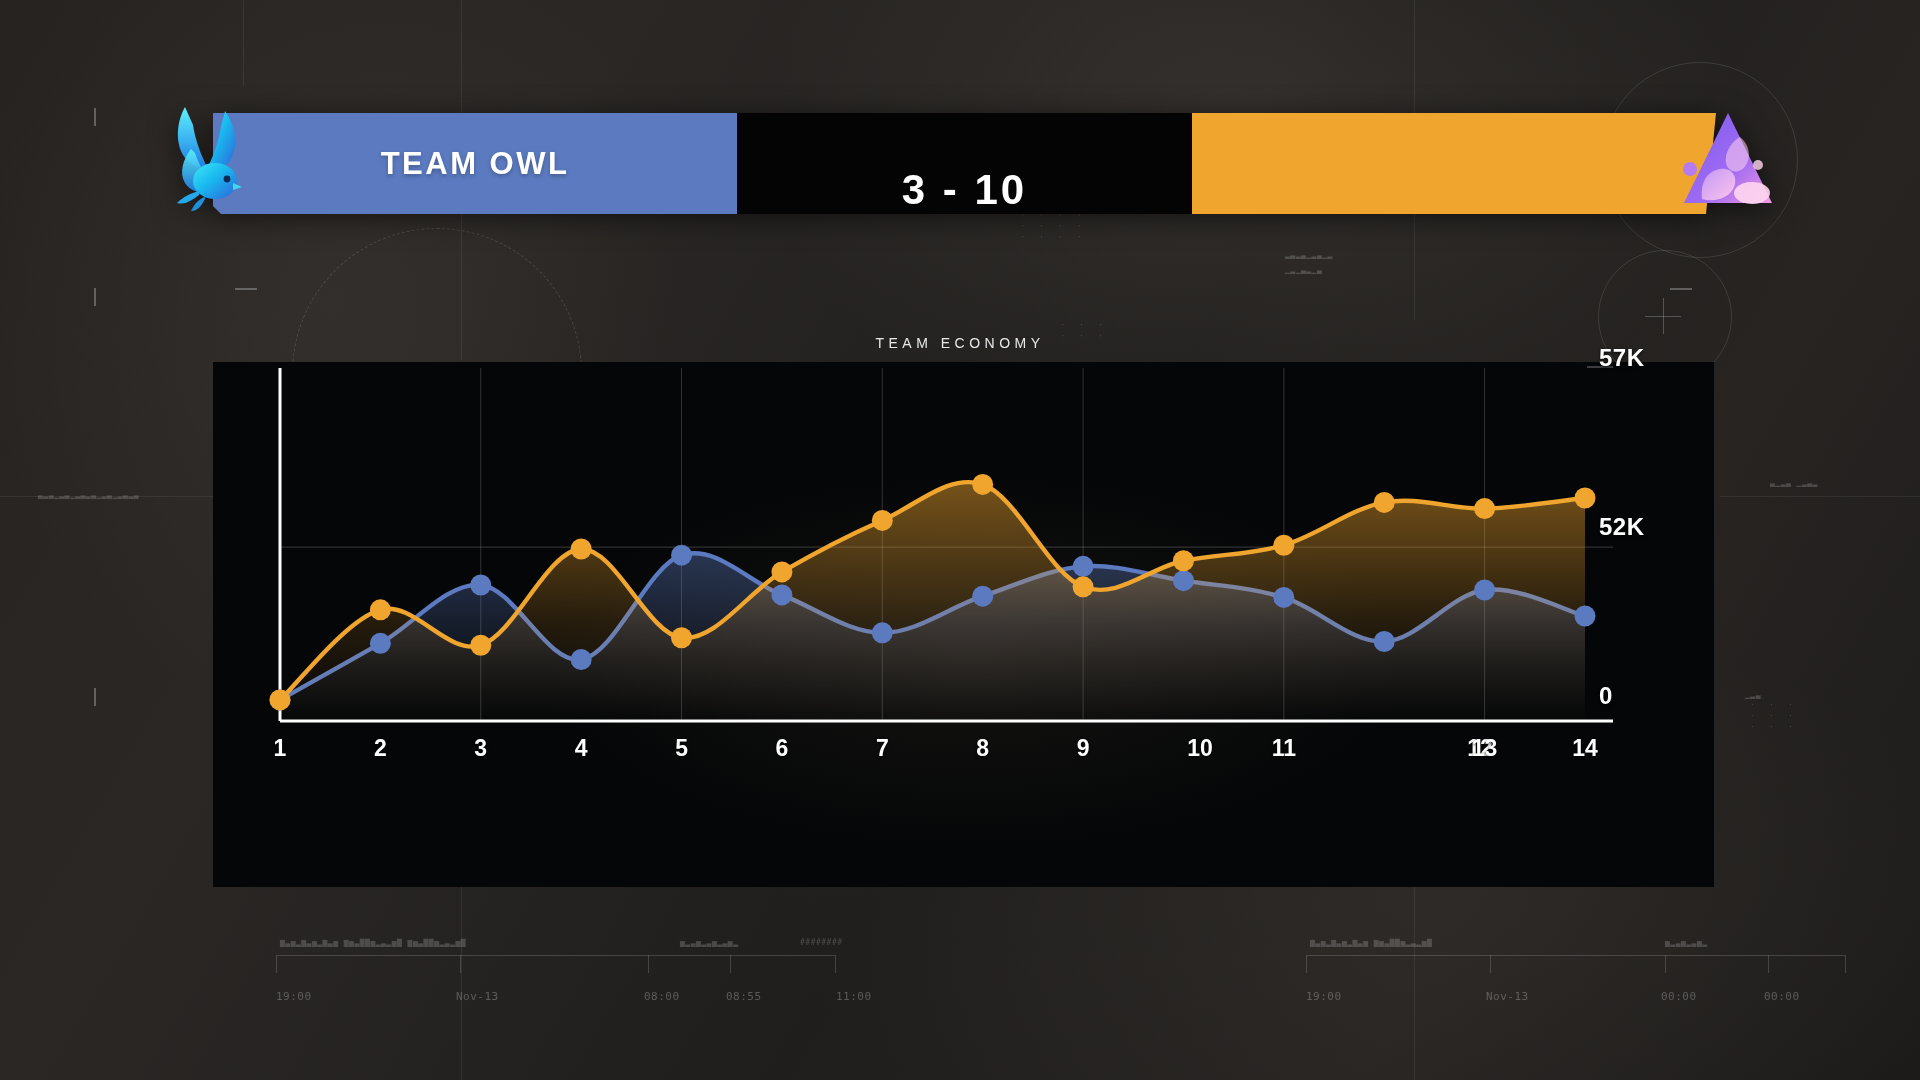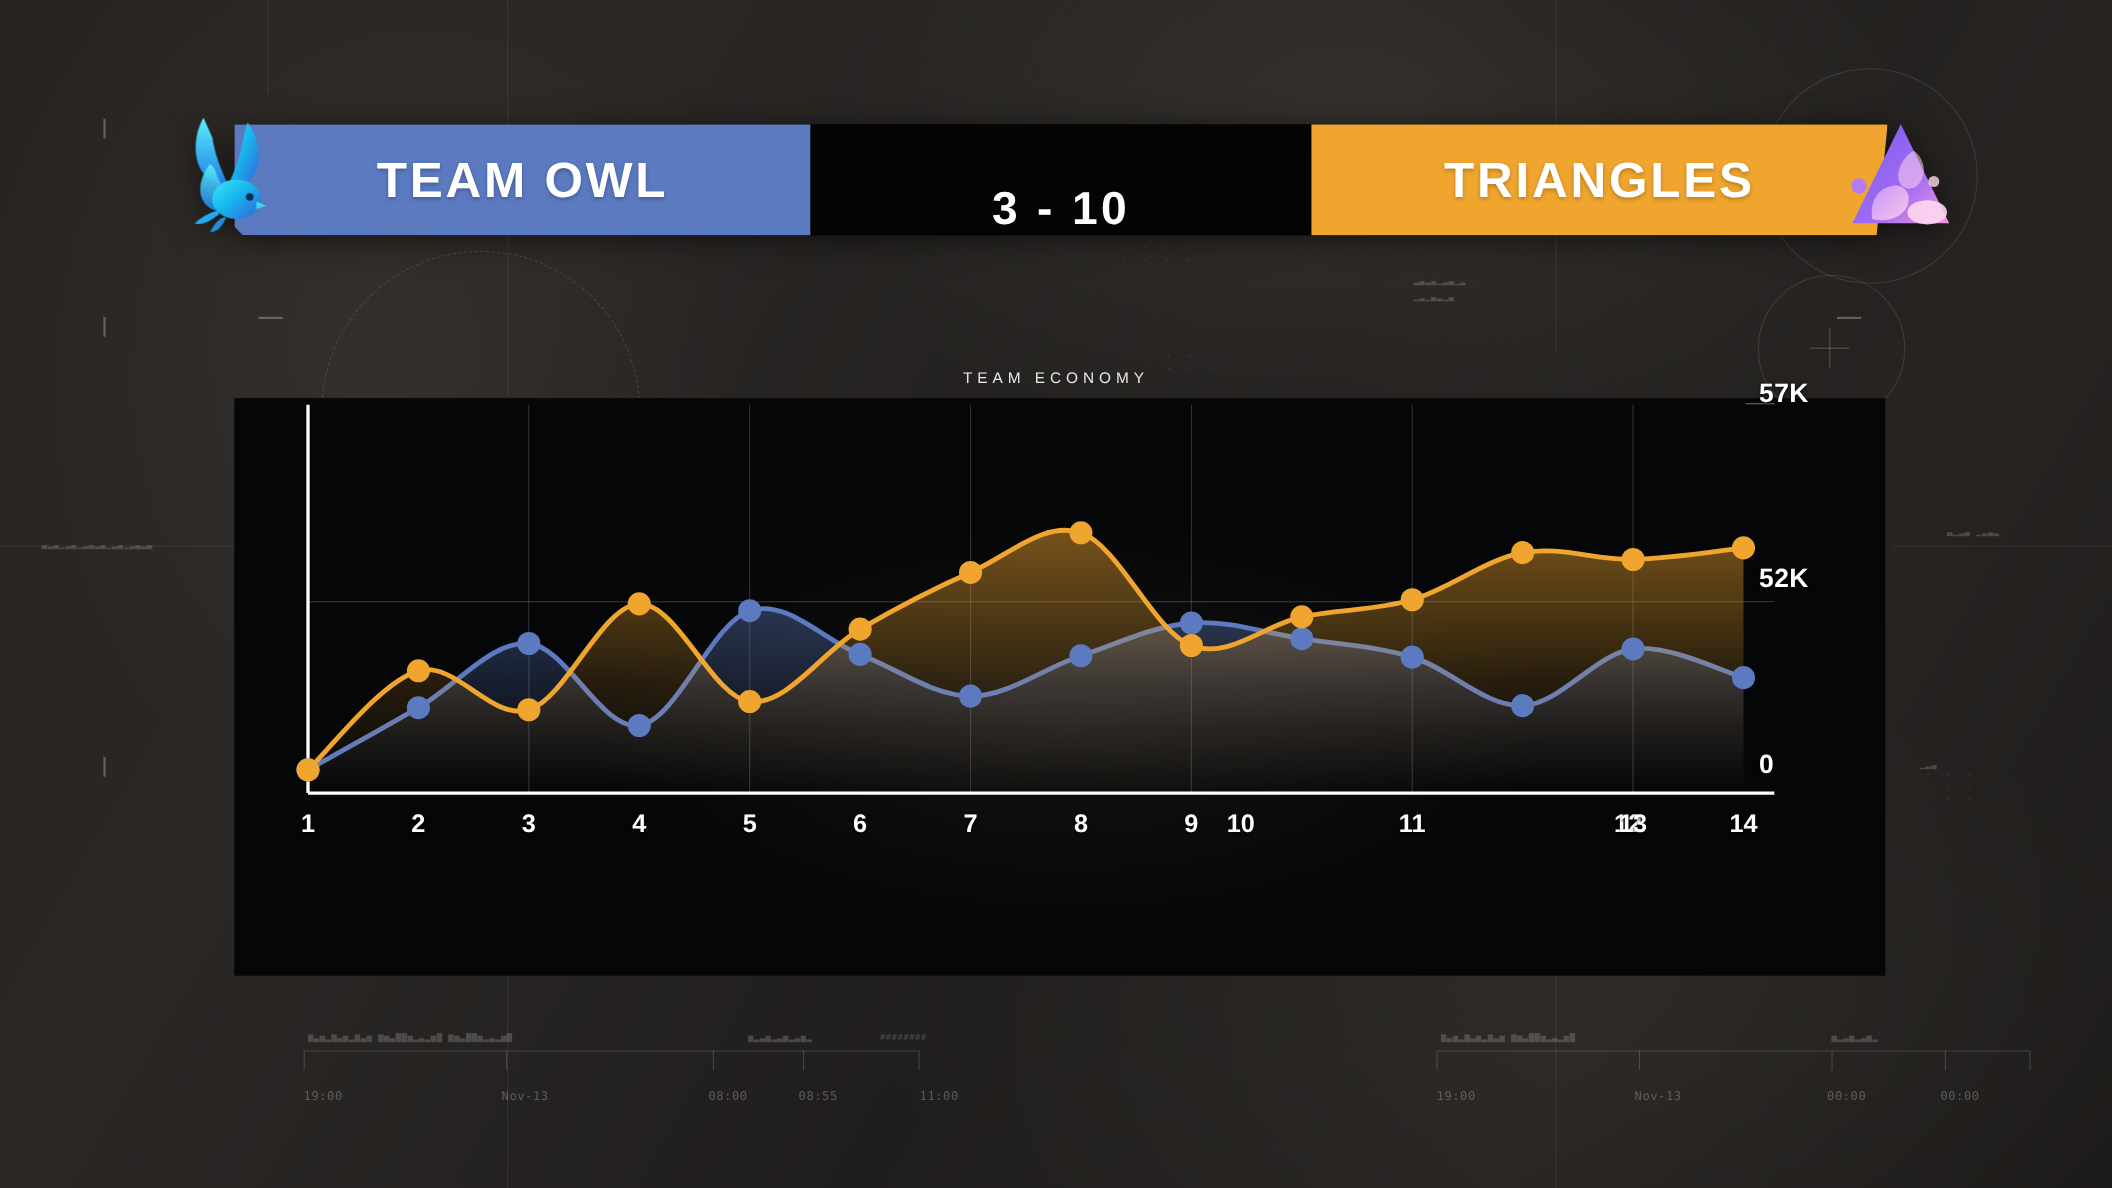--- a/index.html
+++ b/index.html
@@ -63,21 +63,21 @@
   #team-left .panel-bg {
     background:#5b7ac0;
     clip-path:polygon(0 0, 100% 0, 100% 100%, 8px 100%, 0 calc(100% - 8px));
   }
   #team-right .panel-bg {
     background:#f0a52e;
     clip-path:polygon(0 0, 100% 0, calc(100% - 10px) 100%, 0 100%);
   }
   .team-name {
     position:relative; z-index:2;
-    color:#fff; font-size:45px; font-weight:bold; letter-spacing:2.5px;
+    color:#fff; font-size:31px; font-weight:bold; letter-spacing:2.5px;
     font-family:"Liberation Sans", sans-serif; white-space:nowrap;
     text-shadow:0 2px 4px rgba(0,0,0,.25);
   }
   #score-panel {
     flex:0 0 455px; position:relative;
     background:#040404;
     display:flex; align-items:flex-end; justify-content:center;
   }
   #score-text {
     color:#fff; font-size:42px; font-weight:bold; letter-spacing:3px;
@@ -203,21 +203,20 @@
       </svg>
       <div class="team-name">TEAM OWL</div>
     </div>
 
     <div id="score-panel">
       <div id="score-text">3 - 10</div>
     </div>
 
     <div class="team-panel" id="team-right">
       <div class="panel-bg"></div>
-      <div class="team-name">TRIANGLES</div>
       <svg class="team-logo" id="tri-logo" viewBox="0 0 112 104">
         <defs>
           <linearGradient id="trig" x1="0" y1="0" x2="1" y2="1">
             <stop offset="0%" stop-color="#7b5bf0"></stop>
             <stop offset="60%" stop-color="#a06bf2"></stop>
             <stop offset="100%" stop-color="#f59ae0"></stop>
           </linearGradient>
           <linearGradient id="trig2" x1="0" y1="0" x2="1" y2="1">
             <stop offset="0%" stop-color="#c79bf8"></stop>
             <stop offset="100%" stop-color="#ffc8ea"></stop>
@@ -307,21 +306,21 @@
     <div id="x-labels">
         <div class="axis-label-x" style="left: 67px; top: 373px;">1</div>
         <div class="axis-label-x" style="left: 167.385px; top: 373px;">2</div>
         <div class="axis-label-x" style="left: 267.769px; top: 373px;">3</div>
         <div class="axis-label-x" style="left: 368.154px; top: 373px;">4</div>
         <div class="axis-label-x" style="left: 468.538px; top: 373px;">5</div>
         <div class="axis-label-x" style="left: 568.923px; top: 373px;">6</div>
         <div class="axis-label-x" style="left: 669.308px; top: 373px;">7</div>
         <div class="axis-label-x" style="left: 769.692px; top: 373px;">8</div>
         <div class="axis-label-x" style="left: 870.077px; top: 373px;">9</div>
-        <div class="axis-label-x" style="left: 915px; top: 373px;">10</div>
+        <div class="axis-label-x" style="left: 987px; top: 373px;">10</div>
         <div class="axis-label-x" style="left: 1070.85px; top: 373px;">11</div>
         <div class="axis-label-x" style="left: 1227px; top: 373px; margin-left: 40px;">12</div>
         <div class="axis-label-x" style="left: 1271.62px; top: 373px;">13</div>
         <div class="axis-label-x" style="left: 1372px; top: 373px;">14</div>
       </div>
   </div>
 
 </div>
 
 </body></html>

